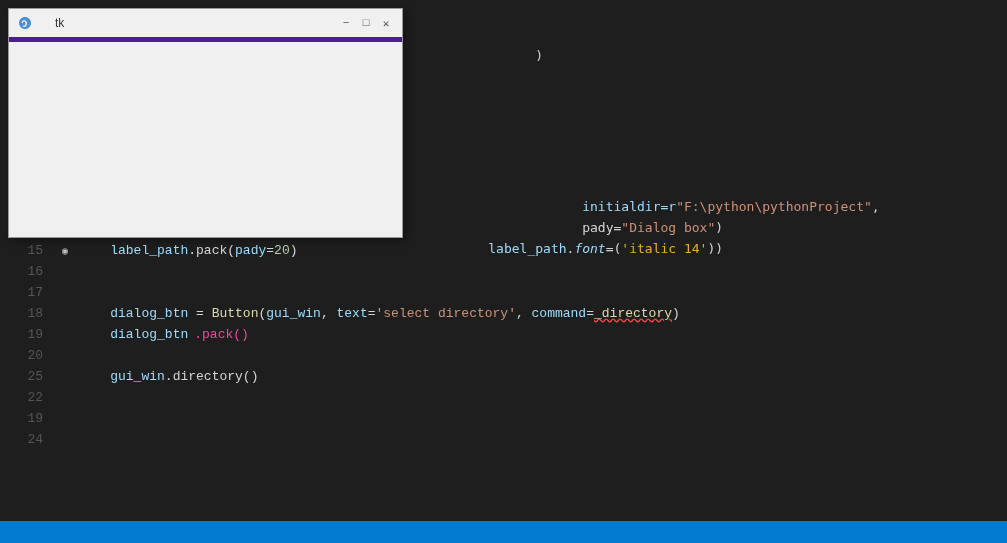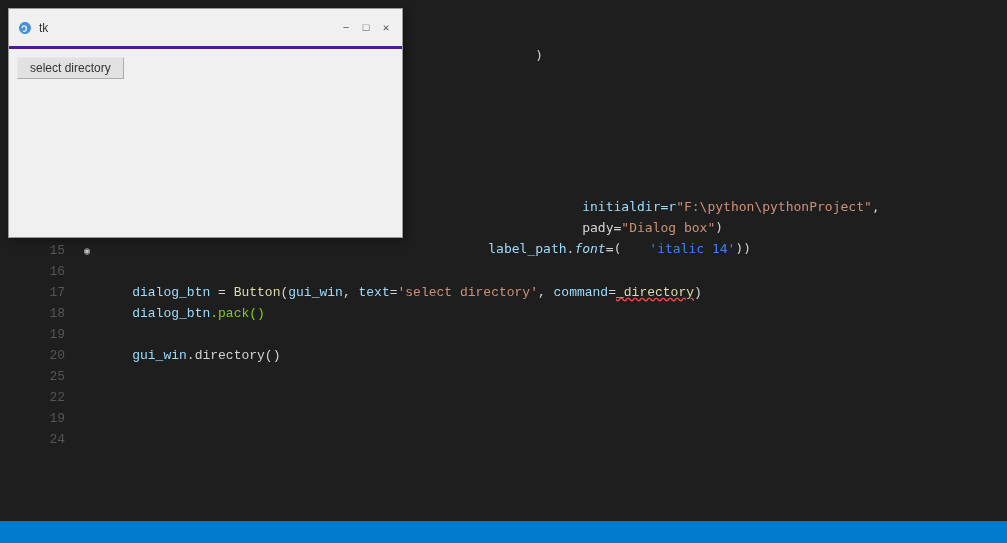--- a/index.html
+++ b/index.html
@@ -28,21 +28,20 @@
     .line-numbers {
       width: 55px;
       padding-left: 10px;
       color: #555;
       font-size: 13px;
       line-height: 21px;
       text-align: right;
       padding-right: 12px;
       user-select: none;
       flex-shrink: 0;
-      margin-left: 22px;
     }
 
     .line-numbers .ln {
       display: block;
     }
 
     .code-lines {
       flex: 1;
       color: #d4d4d4;
       font-size: 13px;
@@ -81,26 +80,27 @@
       height: 230px;
       background-color: #f0f0f0;
       border: 1px solid #999;
       box-shadow: 2px 2px 8px rgba(0,0,0,0.4);
       display: flex;
       flex-direction: column;
     }
 
     .tk-titlebar {
       background-color: #f0f0f0;
-      height: 40px;
+      height: 33px;
       display: flex;
       align-items: center;
       padding: 0 8px;
-      border-bottom: 3px solid #4c1d95;
+      border-bottom: 5px solid #4c1d95;
       user-select: none;
+      gap: 16px;
     }
 
     .tk-title-icon {
       width: 16px;
       height: 16px;
       margin-right: 6px;
       display: flex;
       align-items: center;
       justify-content: center;
     }
@@ -165,21 +165,21 @@
   </div>
 
   <div style="position:absolute; top:175px; left:410px; right:0; font-family:Consolas,monospace; font-size:13px; line-height:21px; color:#d4d4d4;">
     <div class="code-line">
       <span style="color:#9cdcfe;">                initialdir=r</span><span style="color:#ce9178;">"F:\python\pythonProject"</span><span class="tx">,</span>
     </div>
     <div class="code-line">
       <span class="tx">                pady=</span><span style="color:#ce9178;">"Dialog box"</span><span class="tx">)</span>
     </div>
     <div class="code-line">
-      <span style="color:#9cdcfe;">    label_path</span><span class="tx">.</span><span style="color:#9cdcfe;font-style:italic;">font</span><span class="tx">=(</span><span style="color:#3b82f6;margin-left:28px;">'italic 14'</span><span class="tx">))</span>
+      <span style="color:#9cdcfe;">    label_path</span><span class="tx">.</span><span style="color:#9cdcfe;font-style:italic;">font</span><span class="tx">=(</span><span style="color:#eab308;">'italic 14'</span><span class="tx">))</span>
     </div>
   </div>
 
   <div style="position:absolute; top:240px; left:0; right:0; bottom:22px; display:flex; flex-direction:row;">
 
     <div class="line-numbers">
       <span class="ln">15</span>
       <span class="ln">16</span>
       <span class="ln">17</span>
       <span class="ln">18</span>
@@ -191,24 +191,25 @@
       <span class="ln">24</span>
     </div>
 
     <div style="width:20px; flex-shrink:0;">
       <div style="height:21px; display:flex; align-items:center; justify-content:center;">
         <span style="color:#c5c5c5; font-size:10px;">◉</span>
       </div>
     </div>
 
     <div class="code-lines">
+      <span class="code-line">    <span style="color:#9cdcfe;">label_path</span><span style="color:#d4d4d4;">.pack(</span><span style="color:#9cdcfe;">pady</span><span style="color:#d4d4d4;">=</span><span style="color:#b5cea8;">20</span><span style="color:#d4d4d4;">)</span></span>
       <span class="code-line"> </span>
       <span class="code-line"> </span>
       <span class="code-line">    <span style="color:#9cdcfe;">dialog_btn</span><span style="color:#d4d4d4;"> = </span><span style="color:#dcdcaa;">Button</span><span style="color:#d4d4d4;">(</span><span style="color:#9cdcfe;">gui_win</span><span style="color:#d4d4d4;">, </span><span style="color:#9cdcfe;">text</span><span style="color:#d4d4d4;">=</span><span style="color:#ce9178;">'select directory'</span><span style="color:#d4d4d4;">, </span><span style="color:#9cdcfe;">command</span><span style="color:#d4d4d4;">=</span><span style="color:#dcdcaa; text-decoration: underline wavy #f44747;">_directory</span><span style="color:#d4d4d4;">)</span></span>
-      <span class="code-line">    <span style="color:#9cdcfe;">dialog_btn</span><span style="color:#84cc16;">.pack()</span></span>
+      <span class="code-line">    <span style="color:#9cdcfe;">dialog_btn</span><span style="color:#ec4899;margin-left:6px;">.pack()</span></span>
       <span class="code-line"> </span>
       <span class="code-line">    <span style="color:#9cdcfe;">gui_win</span><span style="color:#d4d4d4;">.directory()</span></span>
       <span class="code-line"> </span>
       <span class="code-line"> </span>
       <span class="code-line"> </span>
     </div>
   </div>
 
   <div class="status-bar">
     <span></span>
@@ -225,16 +226,13 @@
       </svg>
     </div>
     <span class="tk-title-text">tk</span>
     <div class="tk-window-controls">
       <div class="tk-control">−</div>
       <div class="tk-control">□</div>
       <div class="tk-control tk-close">✕</div>
     </div>
   </div>
 
-  <div class="tk-body">
-    <button class="tk-button">select directory</button>
-  </div>
 </div>
 
 </body></html>

